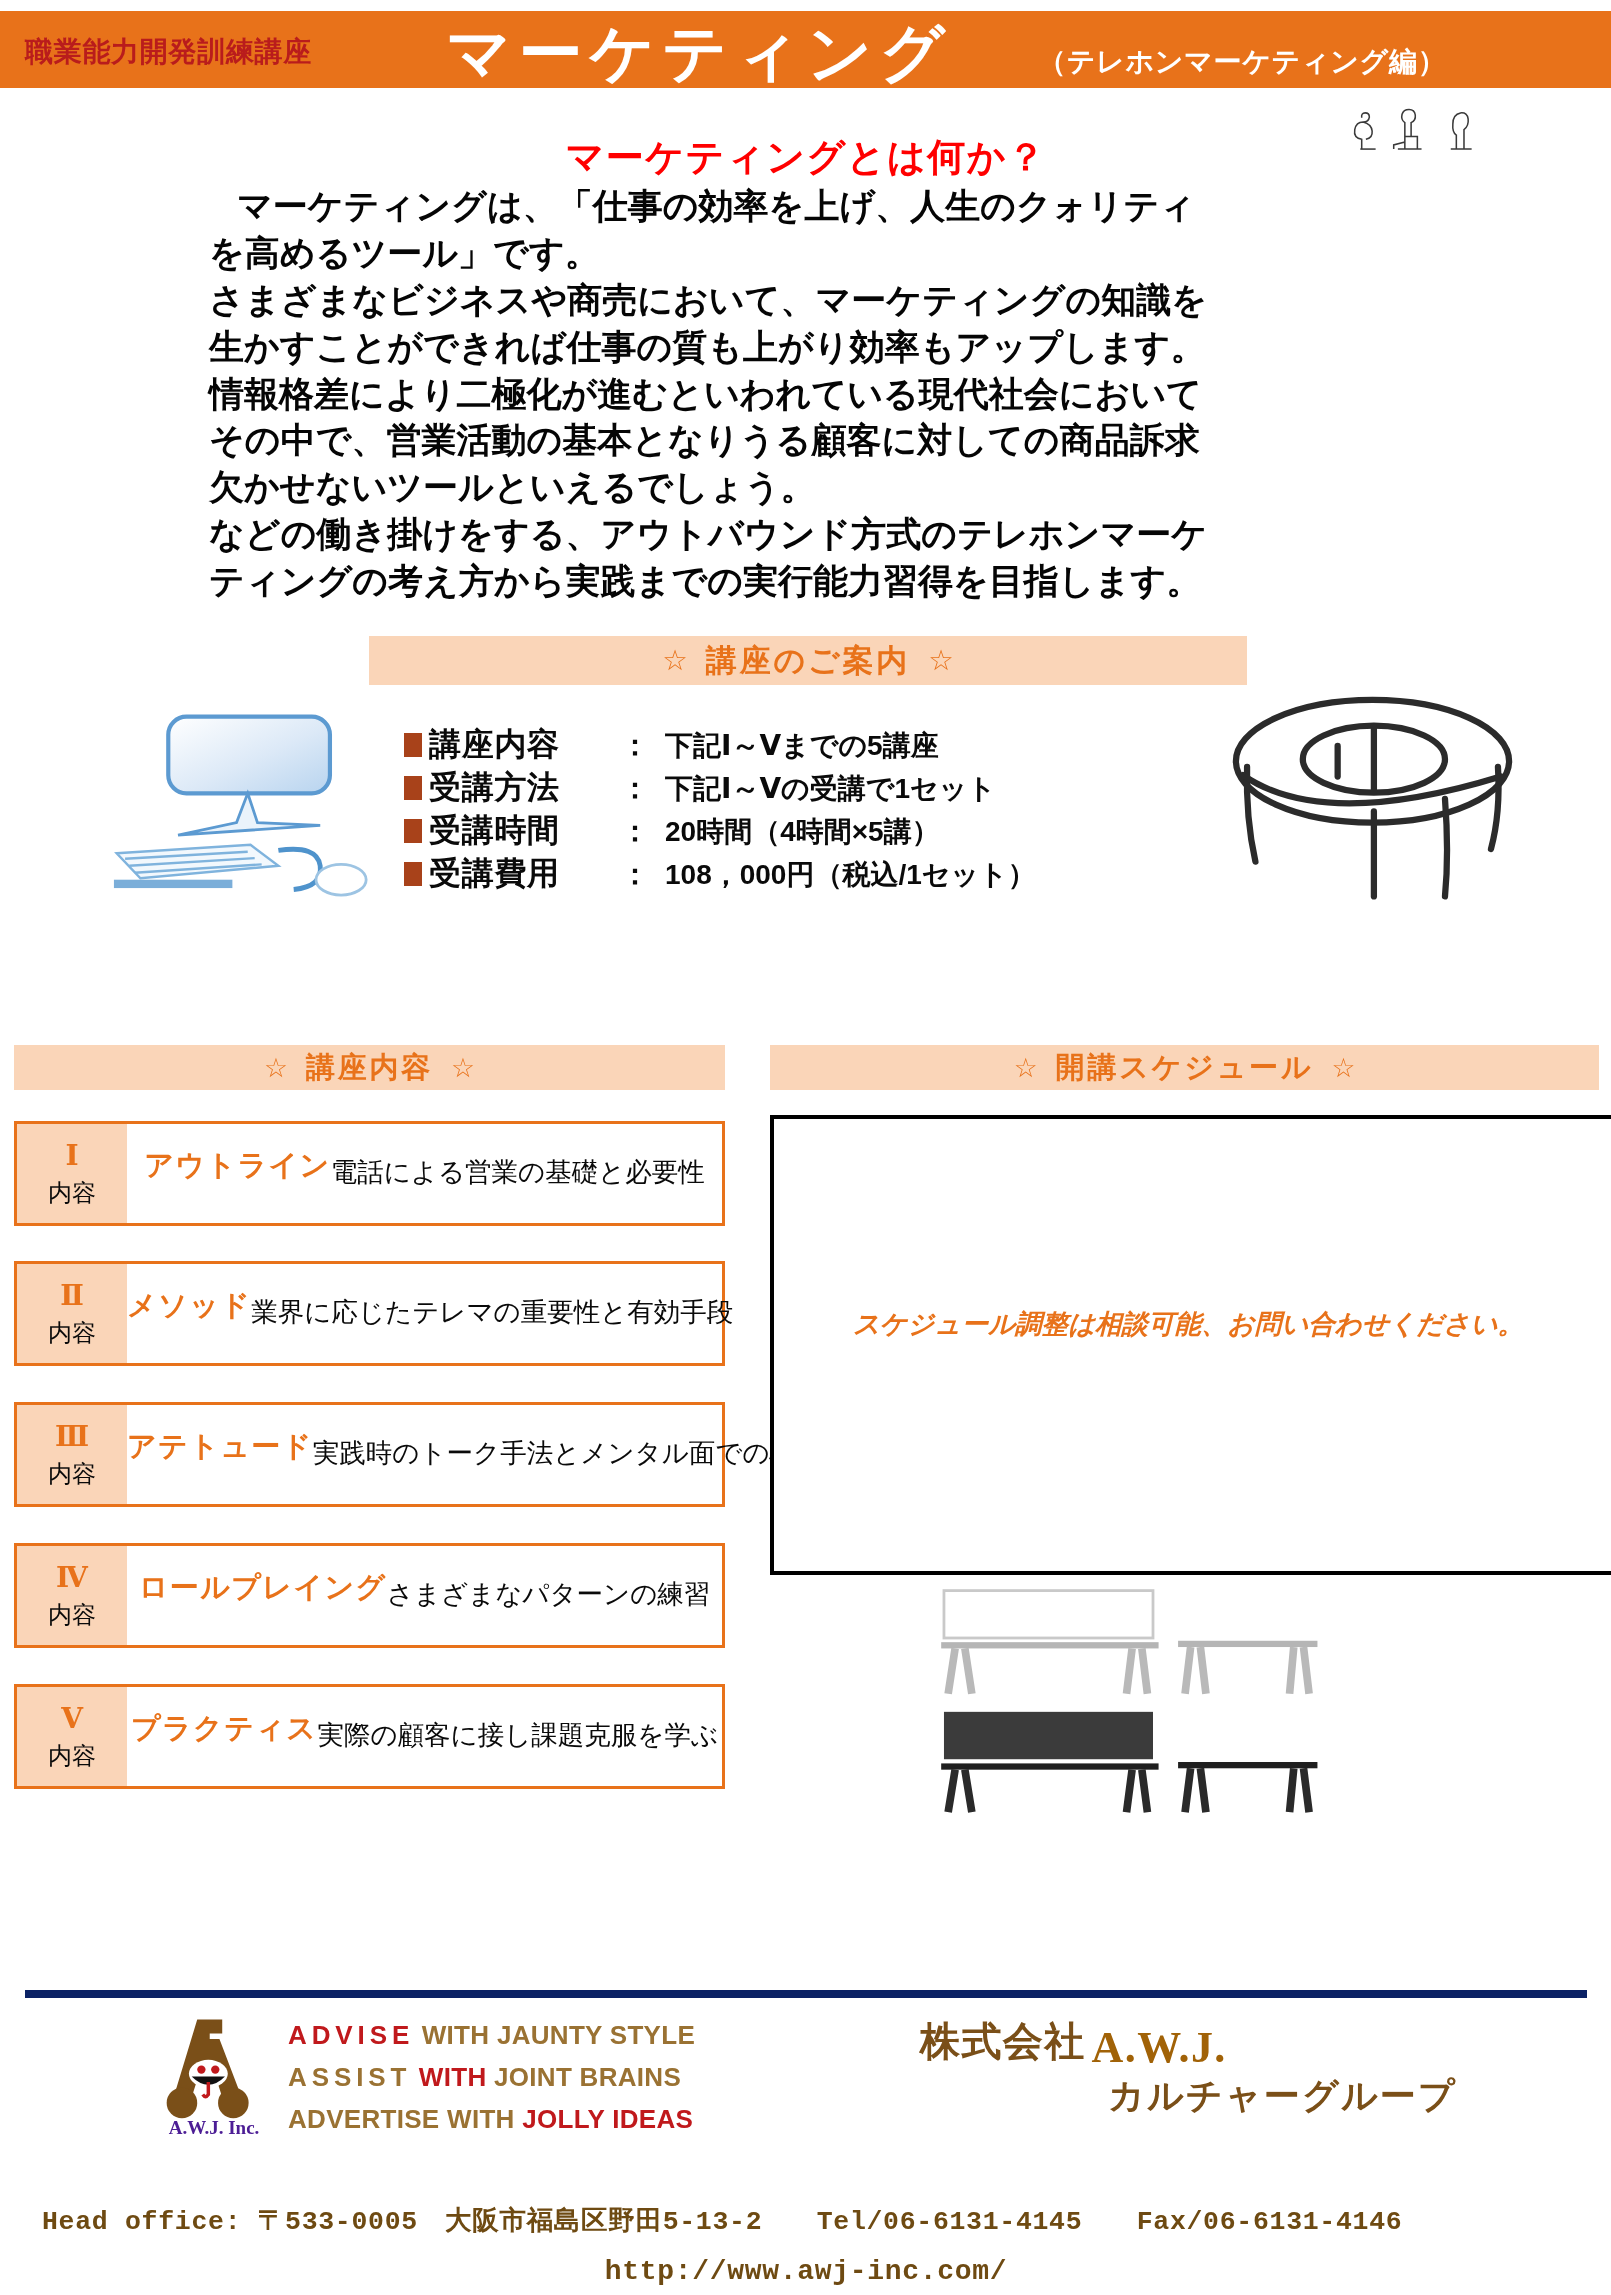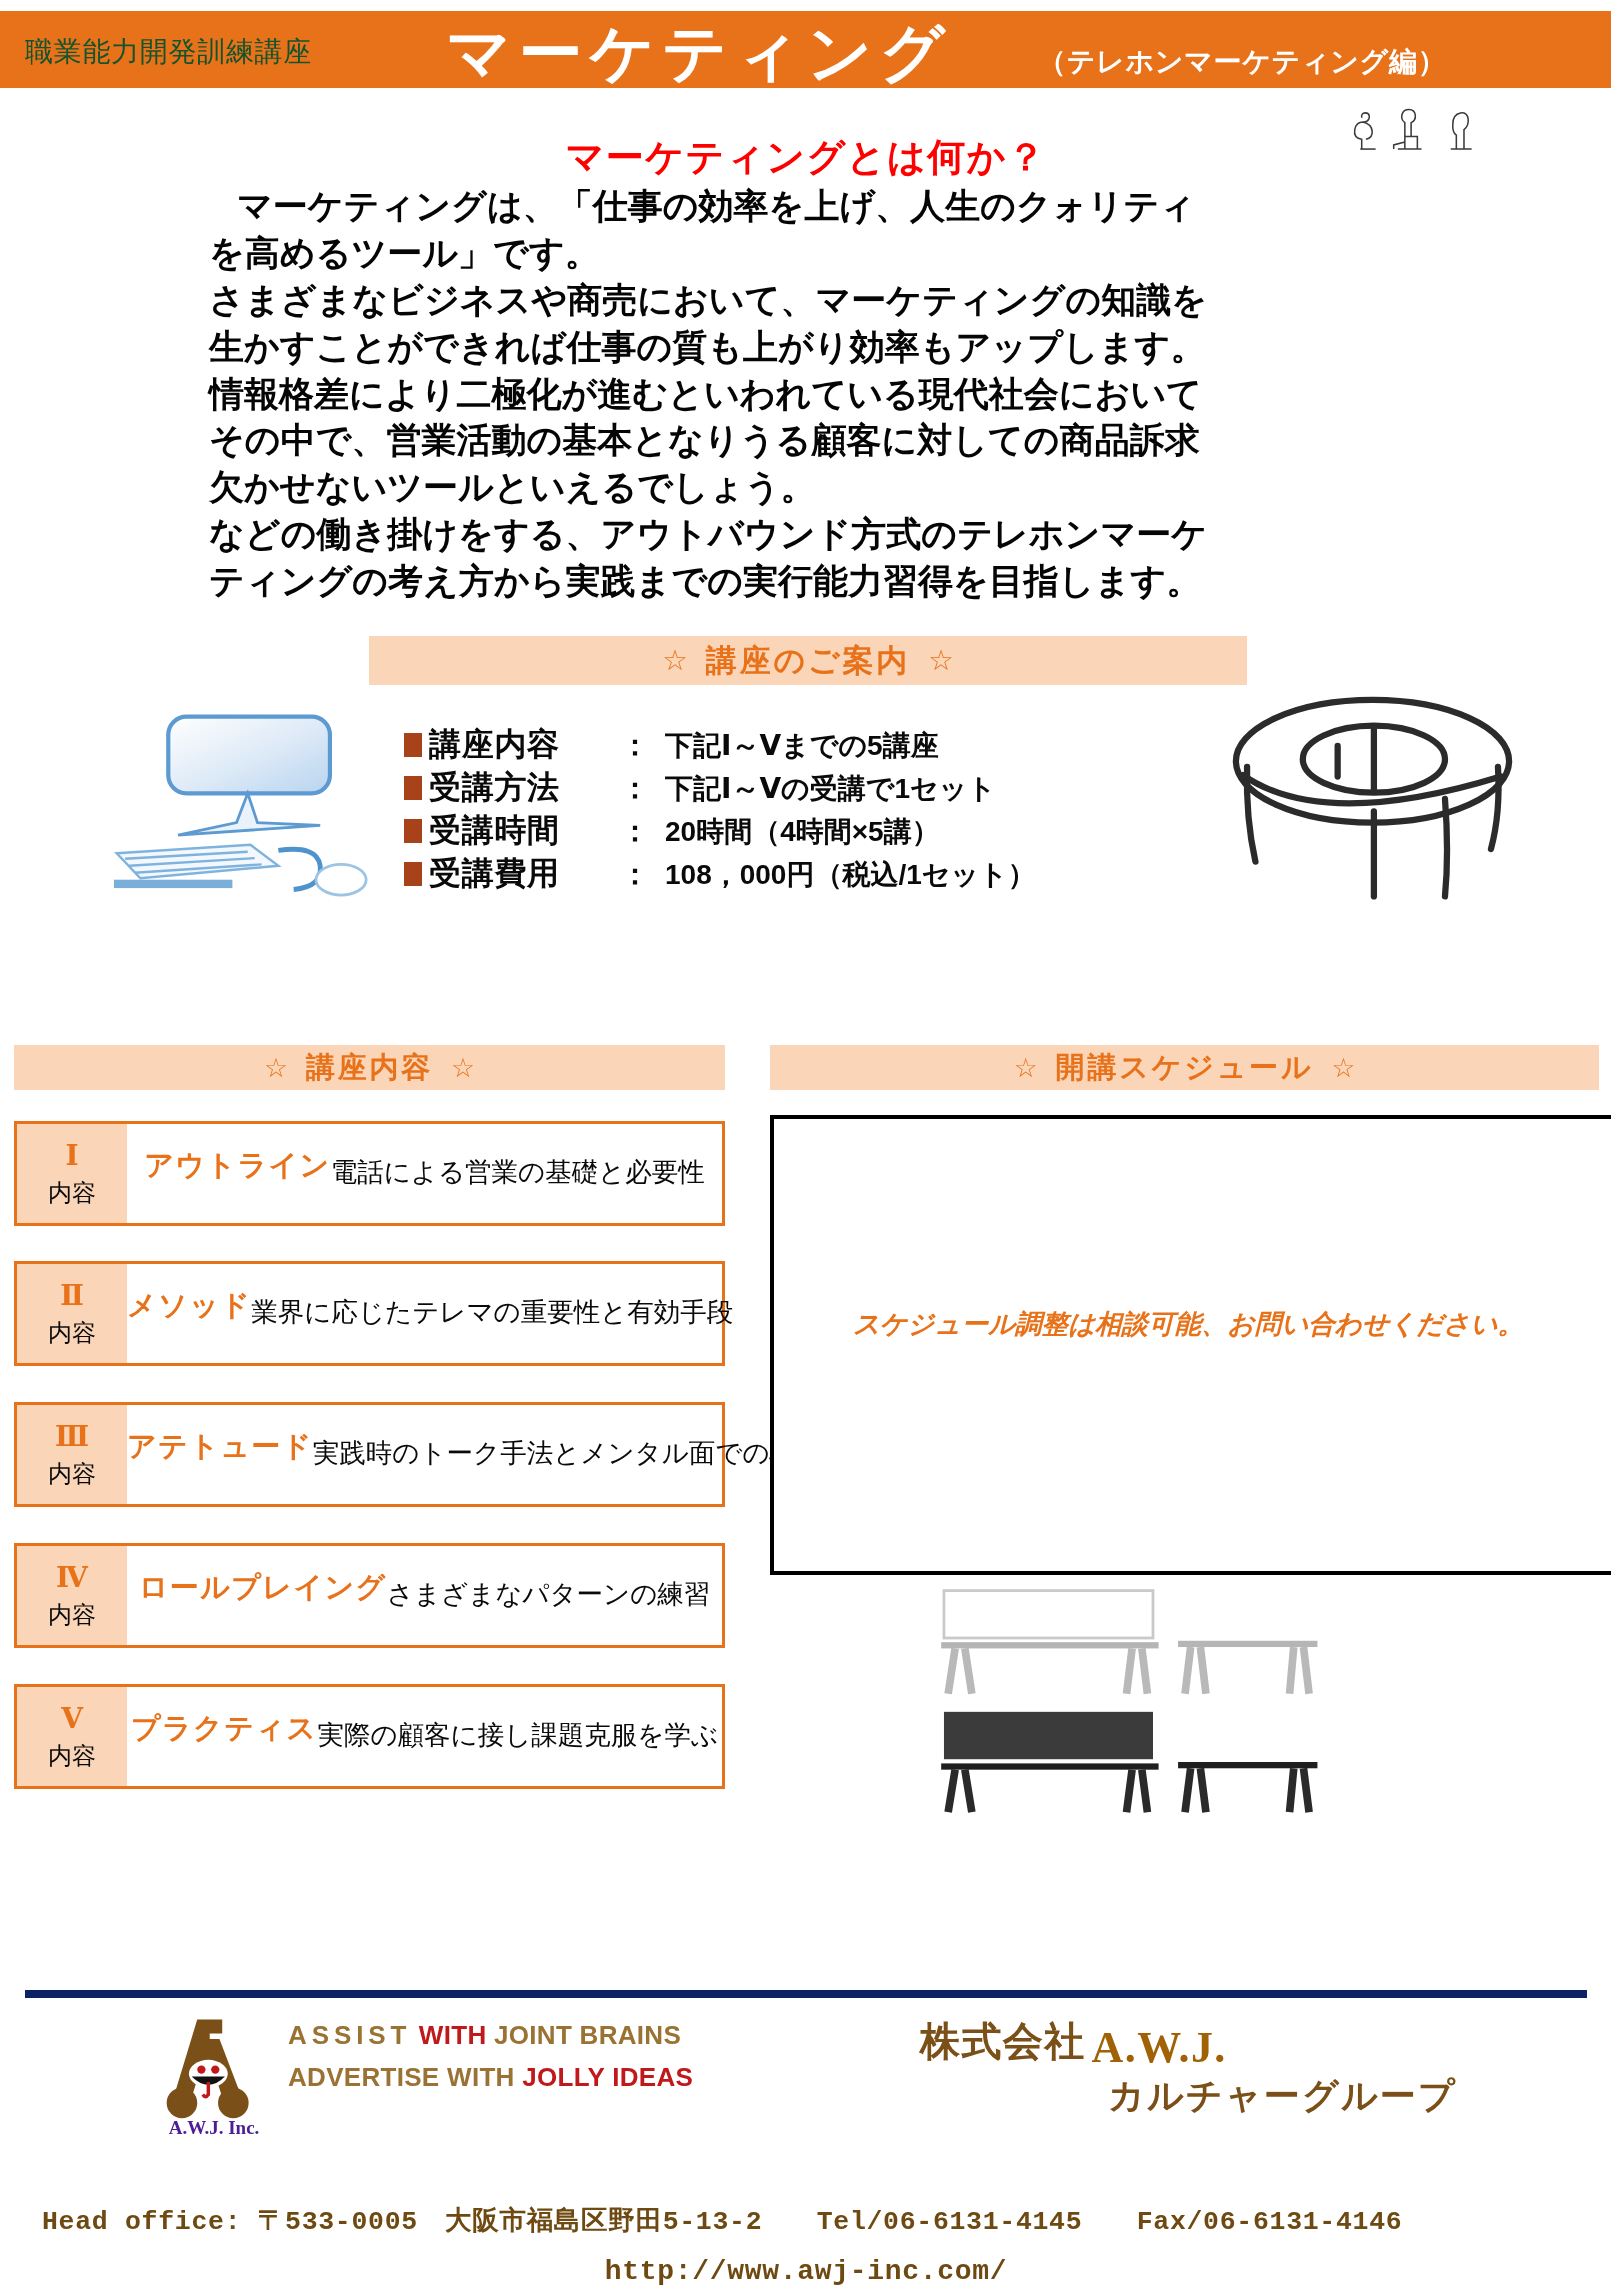--- a/index.html
+++ b/index.html
@@ -21,22 +21,22 @@
   .header-bar {
     position: absolute;
     left: 0; top: 11px;
     width: 1612px; height: 77px;
     background: #E8721A;
   }
   .header-kicker {
     position: absolute;
     left: 25px; top: 33px;
     font-size: 28px;
-    font-weight: normal;
-    color: #14532d;
+    font-weight: bold;
+    color: #b91c1c;
     letter-spacing: 0.7px;
     white-space: nowrap;
   }
   .header-title {
     position: absolute;
     left: 446px; top: 9.8px;
     font-size: 64px;
     font-weight: bold;
     color: #ffffff;
     letter-spacing: 7px;
@@ -539,20 +539,25 @@
       <ellipse cx="84" cy="84" rx="28" ry="20" fill="#ffffff"></ellipse>
       <circle cx="74" cy="78" r="6" fill="#C0191C"></circle>
       <circle cx="94" cy="78" r="6" fill="#C0191C"></circle>
       <path d="M60 88 Q84 112 108 88 Z" fill="#111111"></path>
       <path d="M84 96 L84 114 Q80 120 76 114" fill="none" stroke="#C0191C" stroke-width="5"></path>
     </svg>
     <div class="logo-incname">A.W.J. Inc.</div>
 
     <div class="slogan-lines">
       <div class="slogan">
+        <span class="hl sp">ADVISE</span>
+        <span>WITH</span>
+        <span>JAUNTY STYLE</span>
+      </div>
+      <div class="slogan">
         <span class="sp">ASSIST</span>
         <span class="hl">WITH</span>
         <span>JOINT BRAINS</span>
       </div>
       <div class="slogan">
         <span>ADVERTISE</span>
         <span>WITH</span>
         <span class="hl">JOLLY IDEAS</span>
       </div>
     </div>

